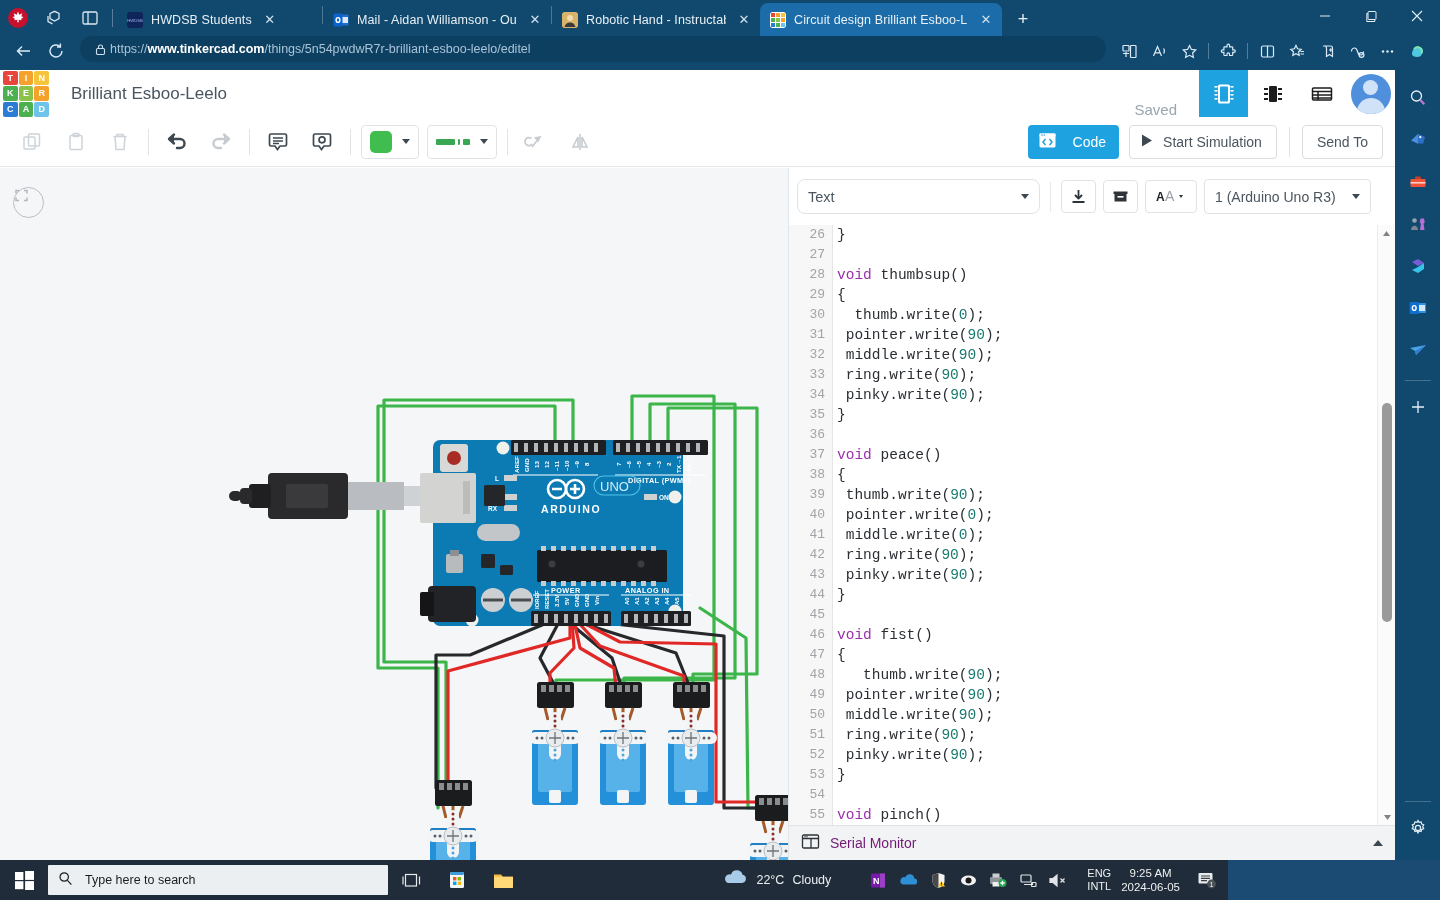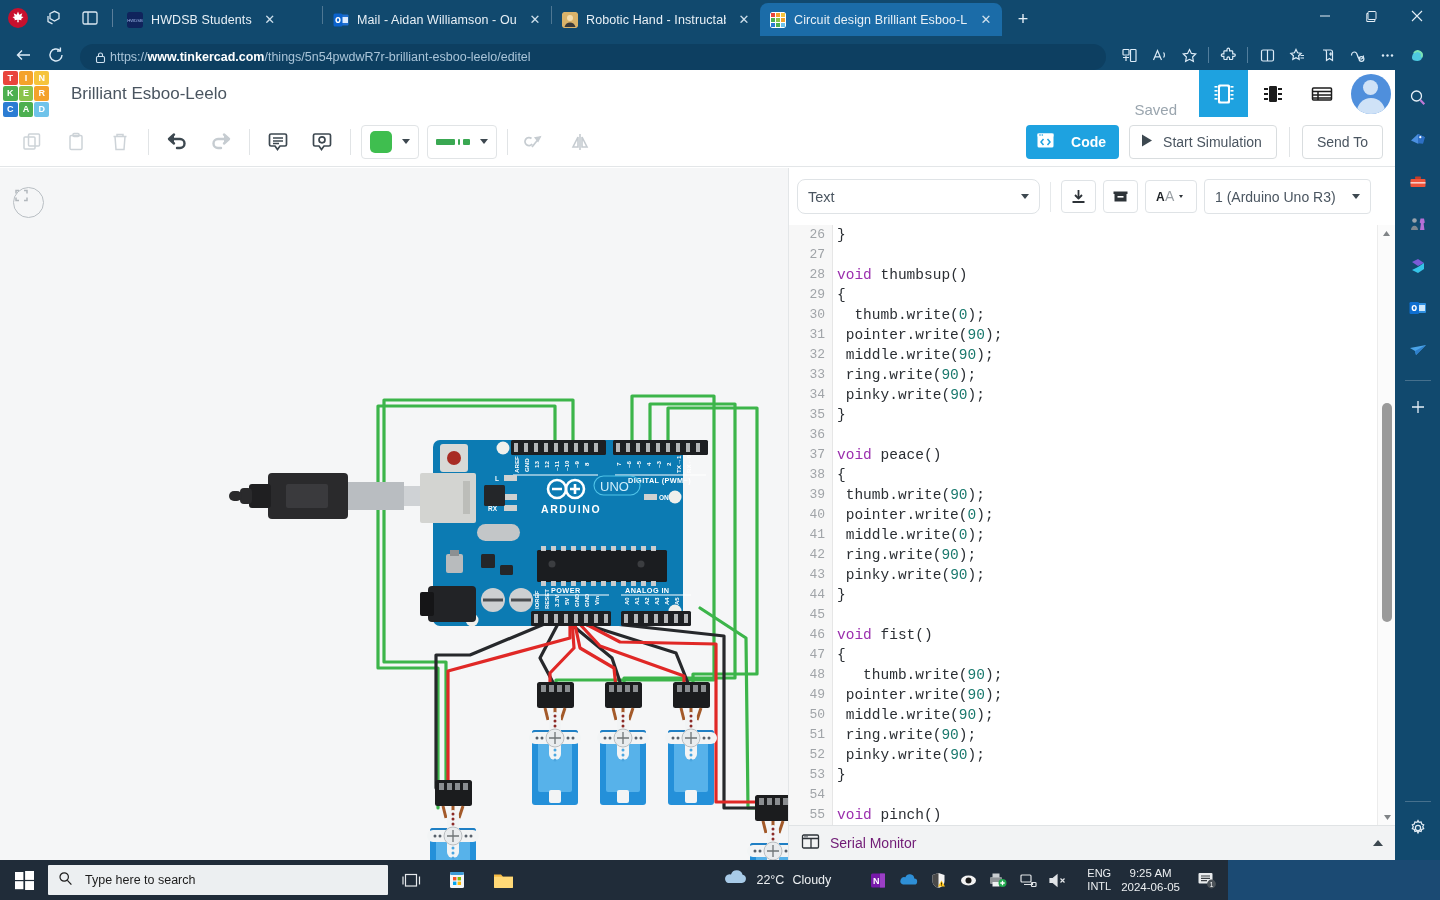--- a/index.html
+++ b/index.html
@@ -28,21 +28,21 @@
     font-size:12.5px; color:#e8f0f6; white-space:nowrap; overflow:hidden;
     text-overflow:clip; max-width:185px; letter-spacing:.1px;
   }
   .tab .tab-close { width:20px; height:20px; margin-left:8px; flex:0 0 20px; display:flex; align-items:center; justify-content:center; color:#cfe0ec; font-size:13px; }
   .tab-sep { width:1px; height:18px; background:#4e7793; align-self:center; margin-bottom:7px; }
   #newtab { width:30px; height:30px; display:flex; align-items:center; justify-content:center; margin:0 0 2px 6px; color:#e6eff6; font-size:18px; }
 
   #wincontrols { position:absolute; right:0; top:0; height:36px; display:flex; }
   #wincontrols div { width:46px; height:32px; display:flex; align-items:center; justify-content:center; color:#e6eff6; }
 
-  #navbar { position:absolute; left:0; top:36px; width:1440px; height:34px; display:flex; align-items:flex-end; padding:0 8px; }
+  #navbar { position:absolute; left:0; top:36px; width:1440px; height:34px; display:flex; align-items:flex-start; padding:0 8px; }
   .nav-btn { width:32px; height:30px; display:flex; align-items:center; justify-content:center; color:#cfe3f2; }
   #addressbar {
     flex:1; height:26px; background:#0d3f61; border-radius:14px; display:flex; align-items:center;
     padding:0 10px; margin:0 8px; min-width:0;
   }
   #addressbar .lock { width:20px; display:flex; align-items:center; justify-content:center; }
   #url-text { font-size:12.5px; color:#a9c4d8; white-space:nowrap; overflow:hidden; }
   #url-text b { color:#ffffff; font-weight:700; }
   .nav-right { display:flex; align-items:center; }
   .nav-right .nav-btn { width:30px; }
@@ -74,21 +74,21 @@
   .tool-btn { width:44px; height:36px; display:flex; align-items:center; justify-content:center; }
   .tool-sep { width:1px; height:26px; background:#e1e4e6; margin:0 6px; }
   .swatch-btn { height:34px; display:flex; align-items:center; border:1px solid #e1e4e6; border-radius:4px; padding:0 8px; margin:0 4px; }
   .swatch-box { width:22px; height:22px; border-radius:5px; }
   .caret { width:0; height:0; border-left:4.5px solid transparent; border-right:4.5px solid transparent; border-top:5.5px solid #3d4850; margin-left:10px; }
   .wire-samp { width:34px; height:6px; display:flex; align-items:center; }
   .wire-samp i { display:block; height:6px; background:#3aa852; border-radius:1px; }
 
   #tc-toolbar-right { margin-left:auto; display:flex; align-items:center; padding-right:12px; }
   #btn-code { height:34px; background:#1ea2e0; border-radius:4px; display:flex; align-items:center; padding:0 13px 0 10px; color:#fff; font-size:14px; }
-  #btn-code .label { margin-left:16px;font-weight:bold; }
+  #btn-code .label { margin-left:16px; }
   #btn-sim { height:34px; border:1px solid #d9dddf; border-radius:4px; display:flex; align-items:center; padding:0 14px 0 10px; color:#4a5560; font-size:14px; margin-left:10px; }
   #btn-sim .label { margin-left:9px; }
   .tb-r-sep { width:1px; height:30px; background:#e1e4e6; margin:0 12px; }
   #btn-sendto { height:34px; border:1px solid #d9dddf; border-radius:4px; display:flex; align-items:center; padding:0 14px; color:#4a5560; font-size:14px; }
 
   
   #canvas-pane { position:absolute; left:0; top:98px; width:788px; height:692px; background:#f5f6f7; overflow:hidden; }
   #fitview {
     position:absolute; left:13px; top:19px; width:31px; height:31px; border-radius:50%;
     border:1px solid #b9bfc4; background:#f5f6f7; display:flex; align-items:center; justify-content:center;

